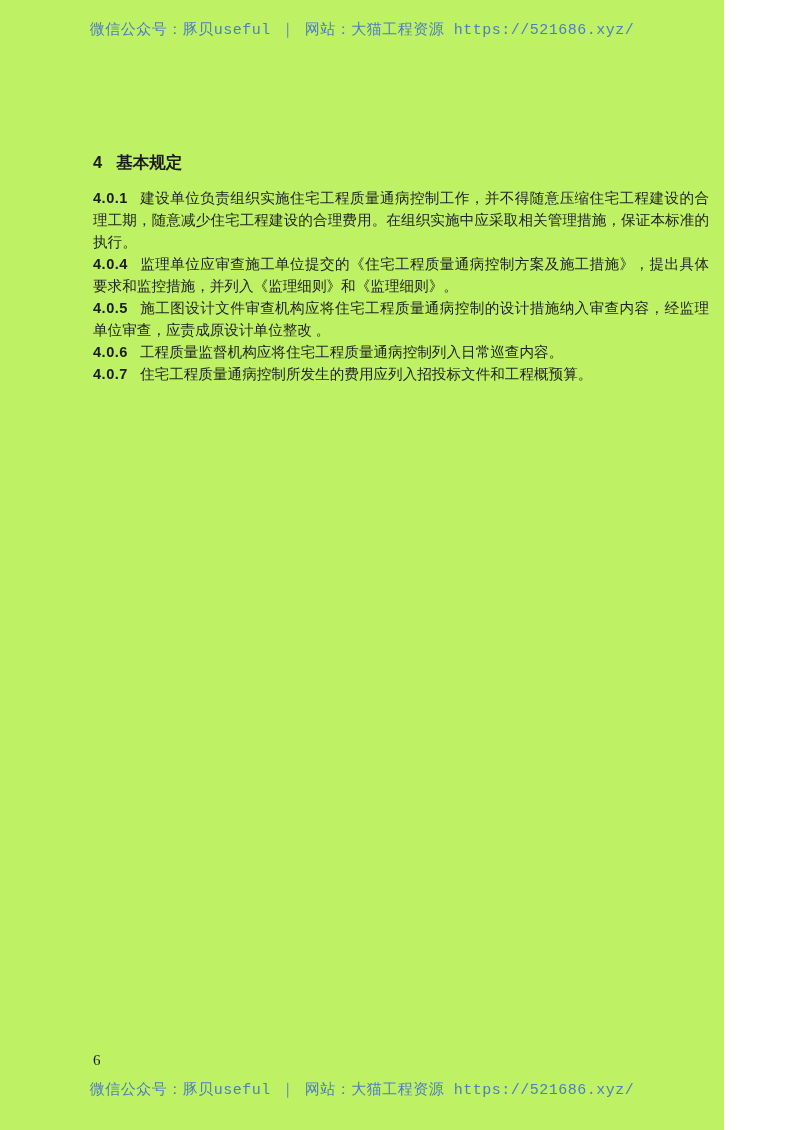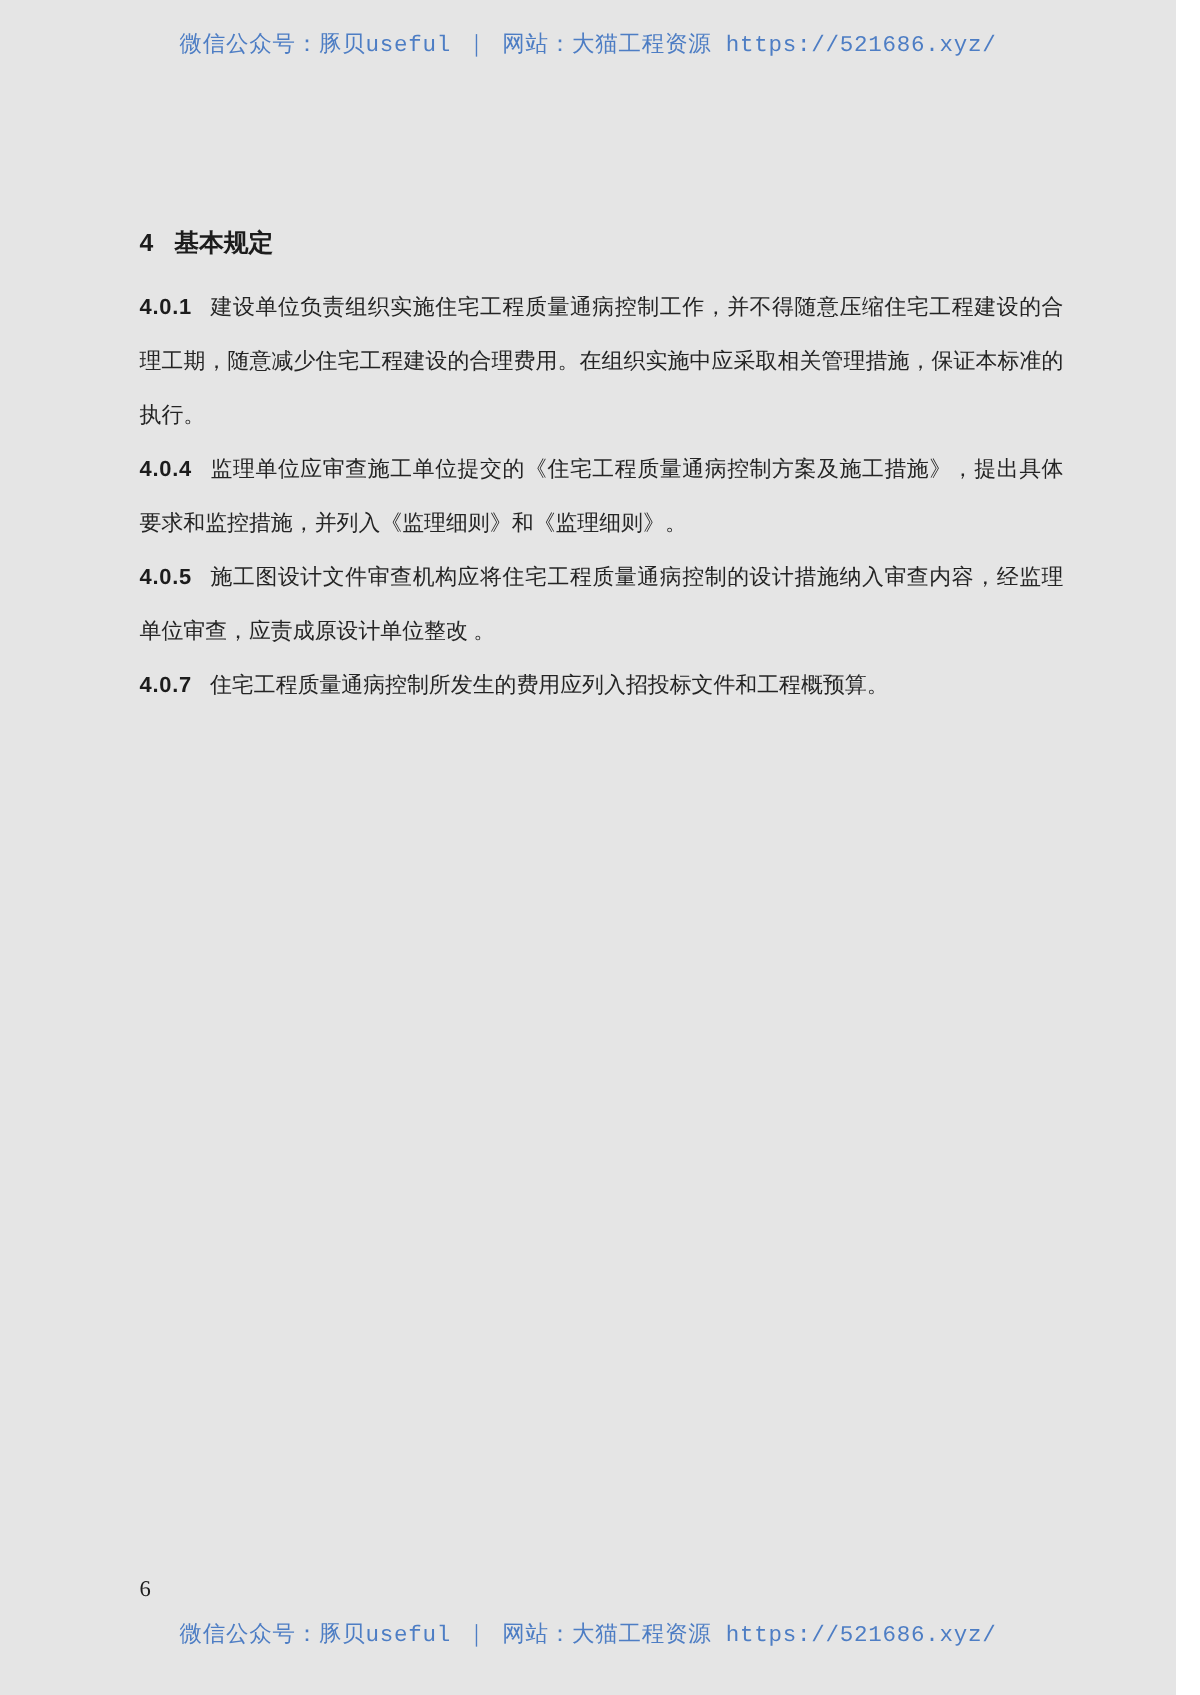--- a/index.html
+++ b/index.html
@@ -2,23 +2,23 @@
 <html><head>
 <meta charset="utf-8">
 <style>
   html, body {
     margin: 0;
     padding: 0;
     background: #ffffff;
   }
   .page {
     position: relative;
-    width: 784px;
+    width: 724px;
     height: 1130px;
-    background: #e5e5e5;
+    background: #bef264;
     overflow: hidden;
     font-family: "Liberation Serif", "DejaVu Serif", serif;
     color: #262626;
   }
   .watermark {
     position: absolute;
     left: 0;
     width: 100%;
     text-align: center;
     color: #4d7dc4;
@@ -42,21 +42,21 @@
     line-height: 22px;
     color: #1c1c1c;
     margin: 12px 0 14px 0;
   }
   .section-heading .sec-num {
     margin-right: 14px;
   }
   .clause {
     margin: 0;
     font-size: 14.6px;
-    line-height: 36px;
+    line-height: 22px;
     text-align: justify;
     text-justify: inter-ideograph;
     color: #242424;
   }
   .clause-num {
     font-family: "Liberation Sans", "DejaVu Sans", sans-serif;
     font-weight: bold;
     margin-right: 12px;
     letter-spacing: 0.5px;
     color: #1c1c1c;
@@ -90,20 +90,23 @@
 
 
     <p class="clause">
       <span class="clause-num">4.0.4</span><span>监理单位应审查施工单位提交的《住宅工程质量通病控制方案及施工措施》，提出具体要求和监控措施，并列入《监理细则》和《监理细则》。</span>
     </p>
 
     <p class="clause">
       <span class="clause-num">4.0.5</span><span>施工图设计文件审查机构应将住宅工程质量通病控制的设计措施纳入审查内容，经监理单位审查，应责成原设计单位整改 。</span>
     </p>
 
+    <p class="clause">
+      <span class="clause-num">4.0.6</span><span>工程质量监督机构应将住宅工程质量通病控制列入日常巡查内容。</span>
+    </p>
 
     <p class="clause">
       <span class="clause-num">4.0.7</span><span>住宅工程质量通病控制所发生的费用应列入招投标文件和工程概预算。</span>
     </p>
 
 
   </div>
 
   <div class="page-number">6</div>
 

